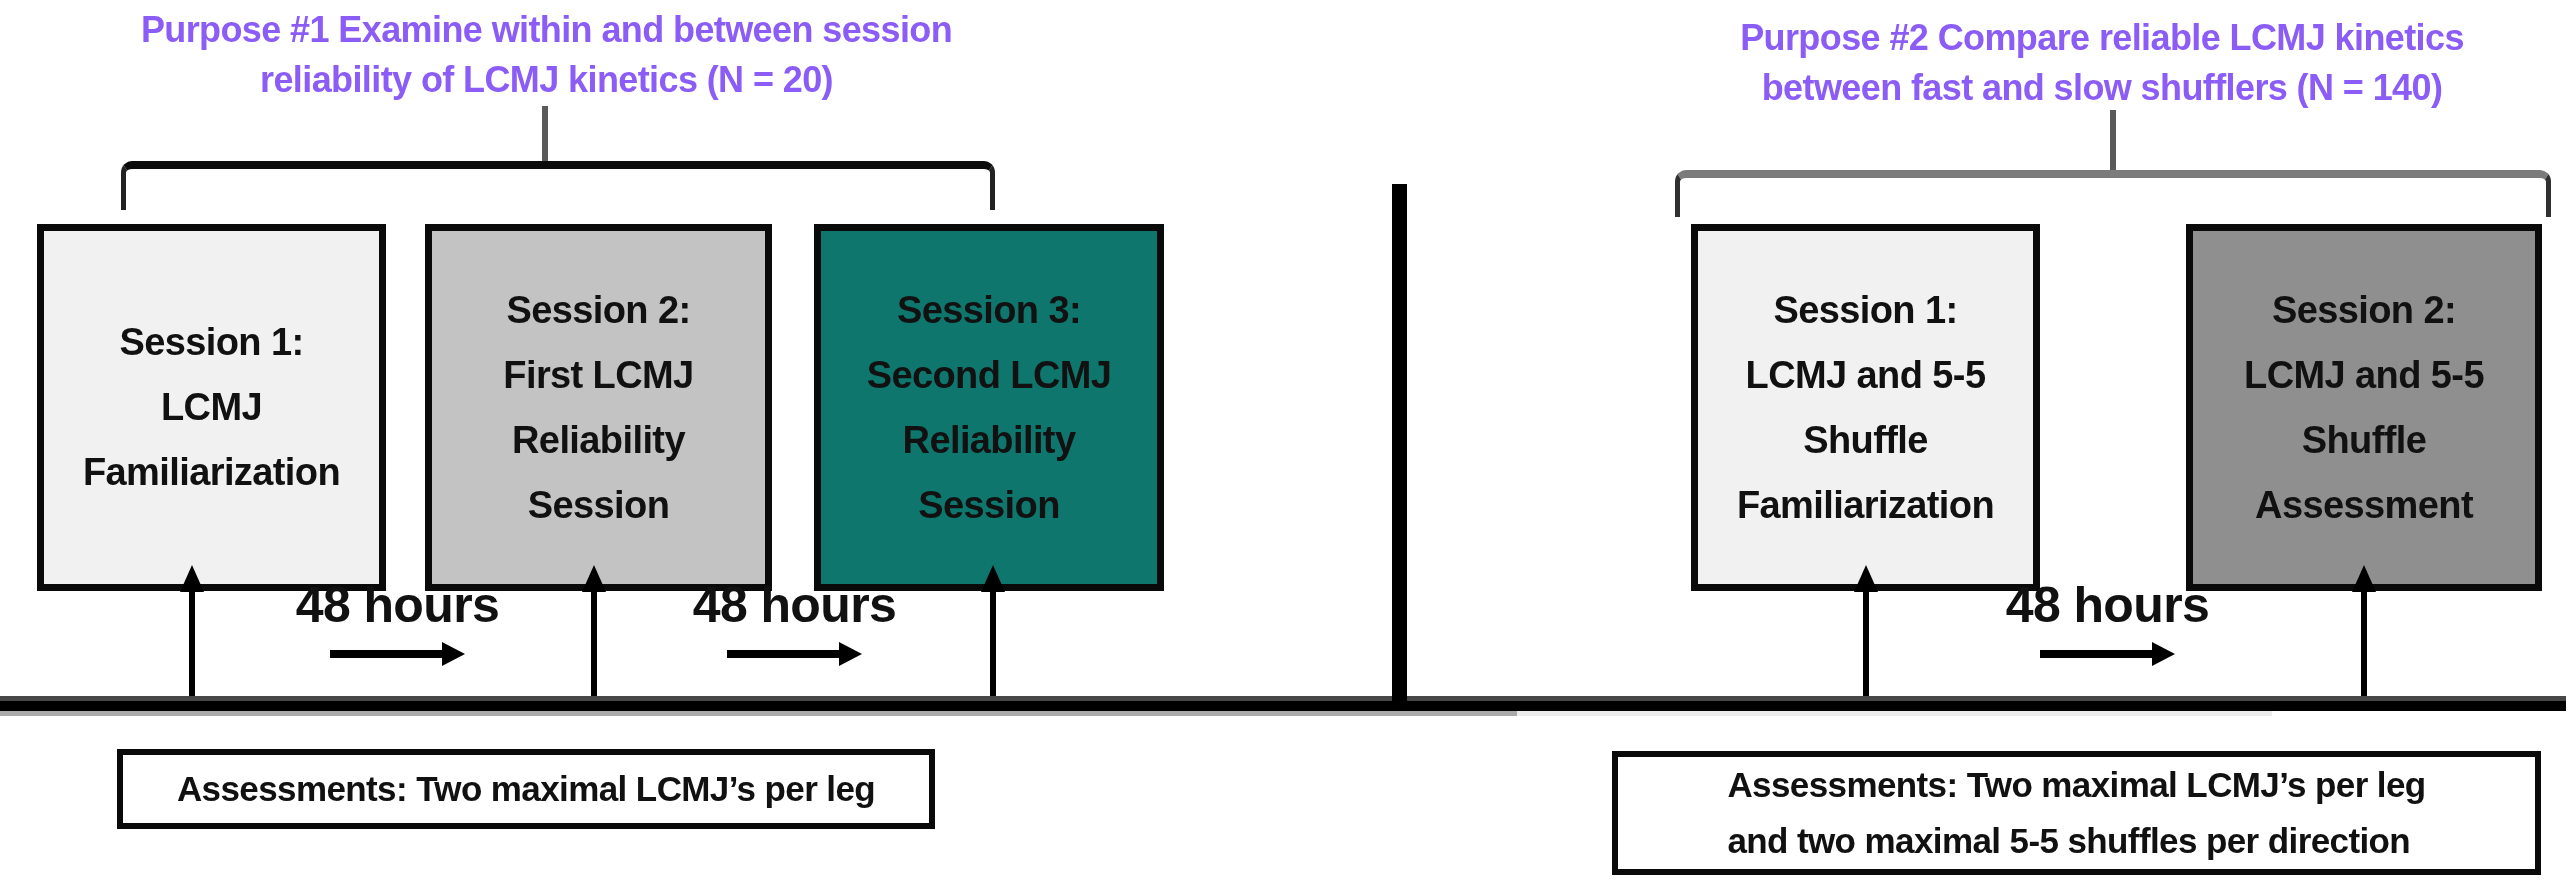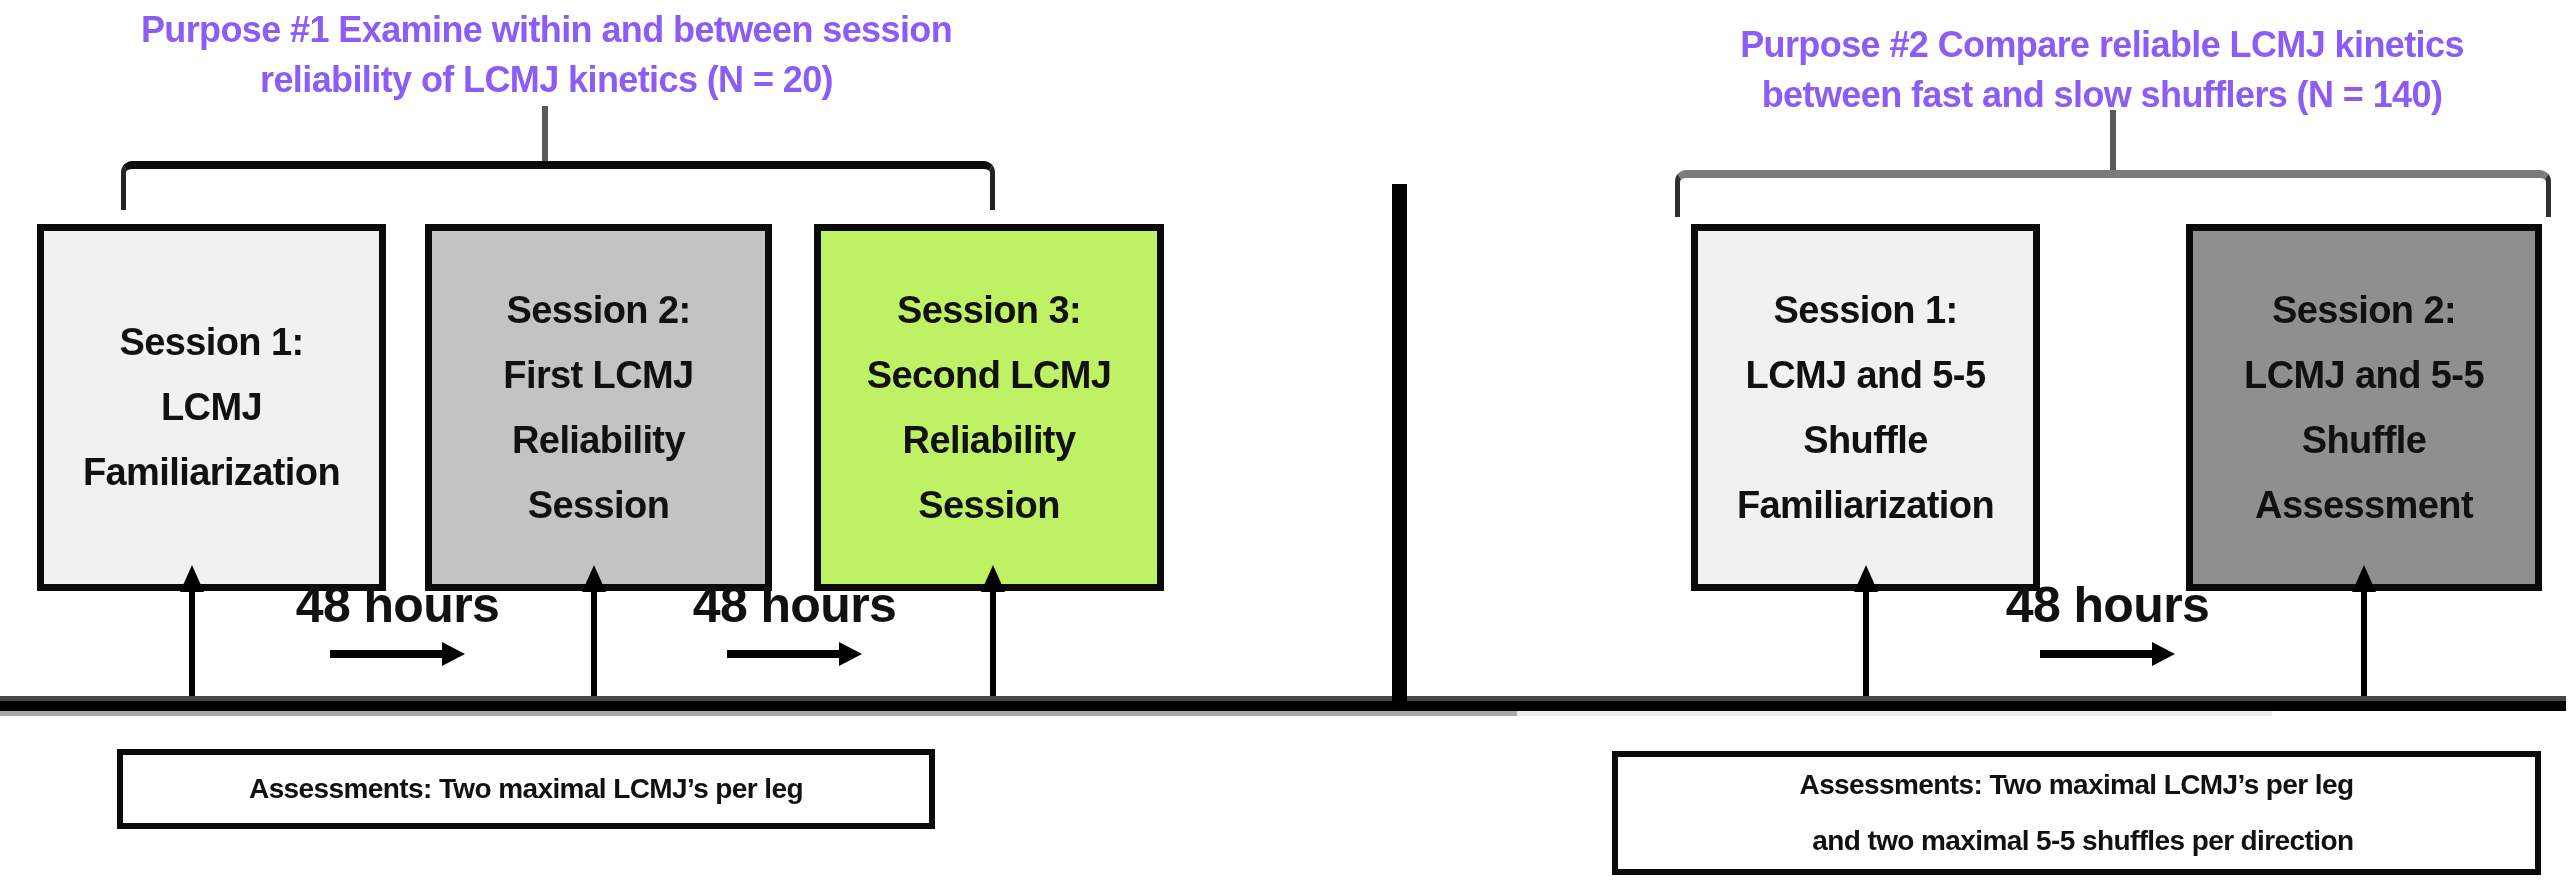--- a/index.html
+++ b/index.html
@@ -43,22 +43,22 @@
   .interval .hhead { width:0; height:0;
     border-top:12.8px solid transparent; border-bottom:12.8px solid transparent;
     border-left:23px solid #000000; }
   
   .tl { left:0; }
   
   .divider { background:#000000; }
   
   .abox {
     box-sizing:border-box; border:6.4px solid #0a0a0a; background:#ffffff;
-    display:flex; align-items:center; justify-content:center; text-align:right;
-    font-weight:bold; font-size:28px; line-height:56px; white-space:pre-line; letter-spacing:-0.6px;
+    display:flex; align-items:center; justify-content:center; text-align:left;
+    font-weight:bold; font-size:35px; line-height:56px; white-space:pre-line; letter-spacing:-0.6px;
   }
 </style>
 </head>
 <body>
 
 <div id="canvas">
 
   <div class="abs ttl" style="left:93px; top:5.1px; width:907px;">Purpose #1 Examine within and between session
 reliability of LCMJ kinetics (N = 20)</div>
 
@@ -68,21 +68,21 @@
 
   <div class="abs sbox" style="left: 37px; width: 349px; background-color: rgb(241, 241, 241);">Session 1:
 LCMJ
 Familiarization</div>
 
   <div class="abs sbox" style="left: 425px; width: 347px; background-color: rgb(195, 195, 195);">Session 2:
 First LCMJ
 Reliability
 Session</div>
 
-  <div class="abs sbox" style="left: 814px; width: 350px; background-color: #bef264;">Session 3:
+  <div class="abs sbox" style="left: 814px; width: 350px; background-color: #0f766e;">Session 3:
 Second LCMJ
 Reliability
 Session</div>
 
   <div class="abs uarrow" style="left:178px;">
     <div class="head"></div>
     <div class="ustem"></div>
   </div>
   <div class="abs uarrow" style="left:580px;">
     <div class="head"></div>
@@ -101,21 +101,21 @@
     </div>
   </div>
   <div class="abs interval" style="left:686px;">
     <div class="lbl">48 hours</div>
     <div class="harrow">
       <div class="shaft"></div>
       <div class="hhead"></div>
     </div>
   </div>
 
-  <div class="abs ttl" style="left:1642px; top:20px; width:920px;text-align:center;">Purpose #2 Compare reliable LCMJ kinetics
+  <div class="abs ttl" style="left:1642px; top:13px; width:920px;text-align:center;">Purpose #2 Compare reliable LCMJ kinetics
 between fast and slow shufflers (N = 140)</div>
 
   <div class="abs stem" style="left:2110px; top:110px; height:61px;"></div>
 
   <div class="abs brace gray" style="left:1675px; top:170px; width:876px; height:47px;"></div>
 
   <div class="abs sbox" style="left: 1691px; width: 349px; background-color: rgb(241, 241, 241);">Session 1:
 LCMJ and 5-5
 Shuffle
 Familiarization</div>

